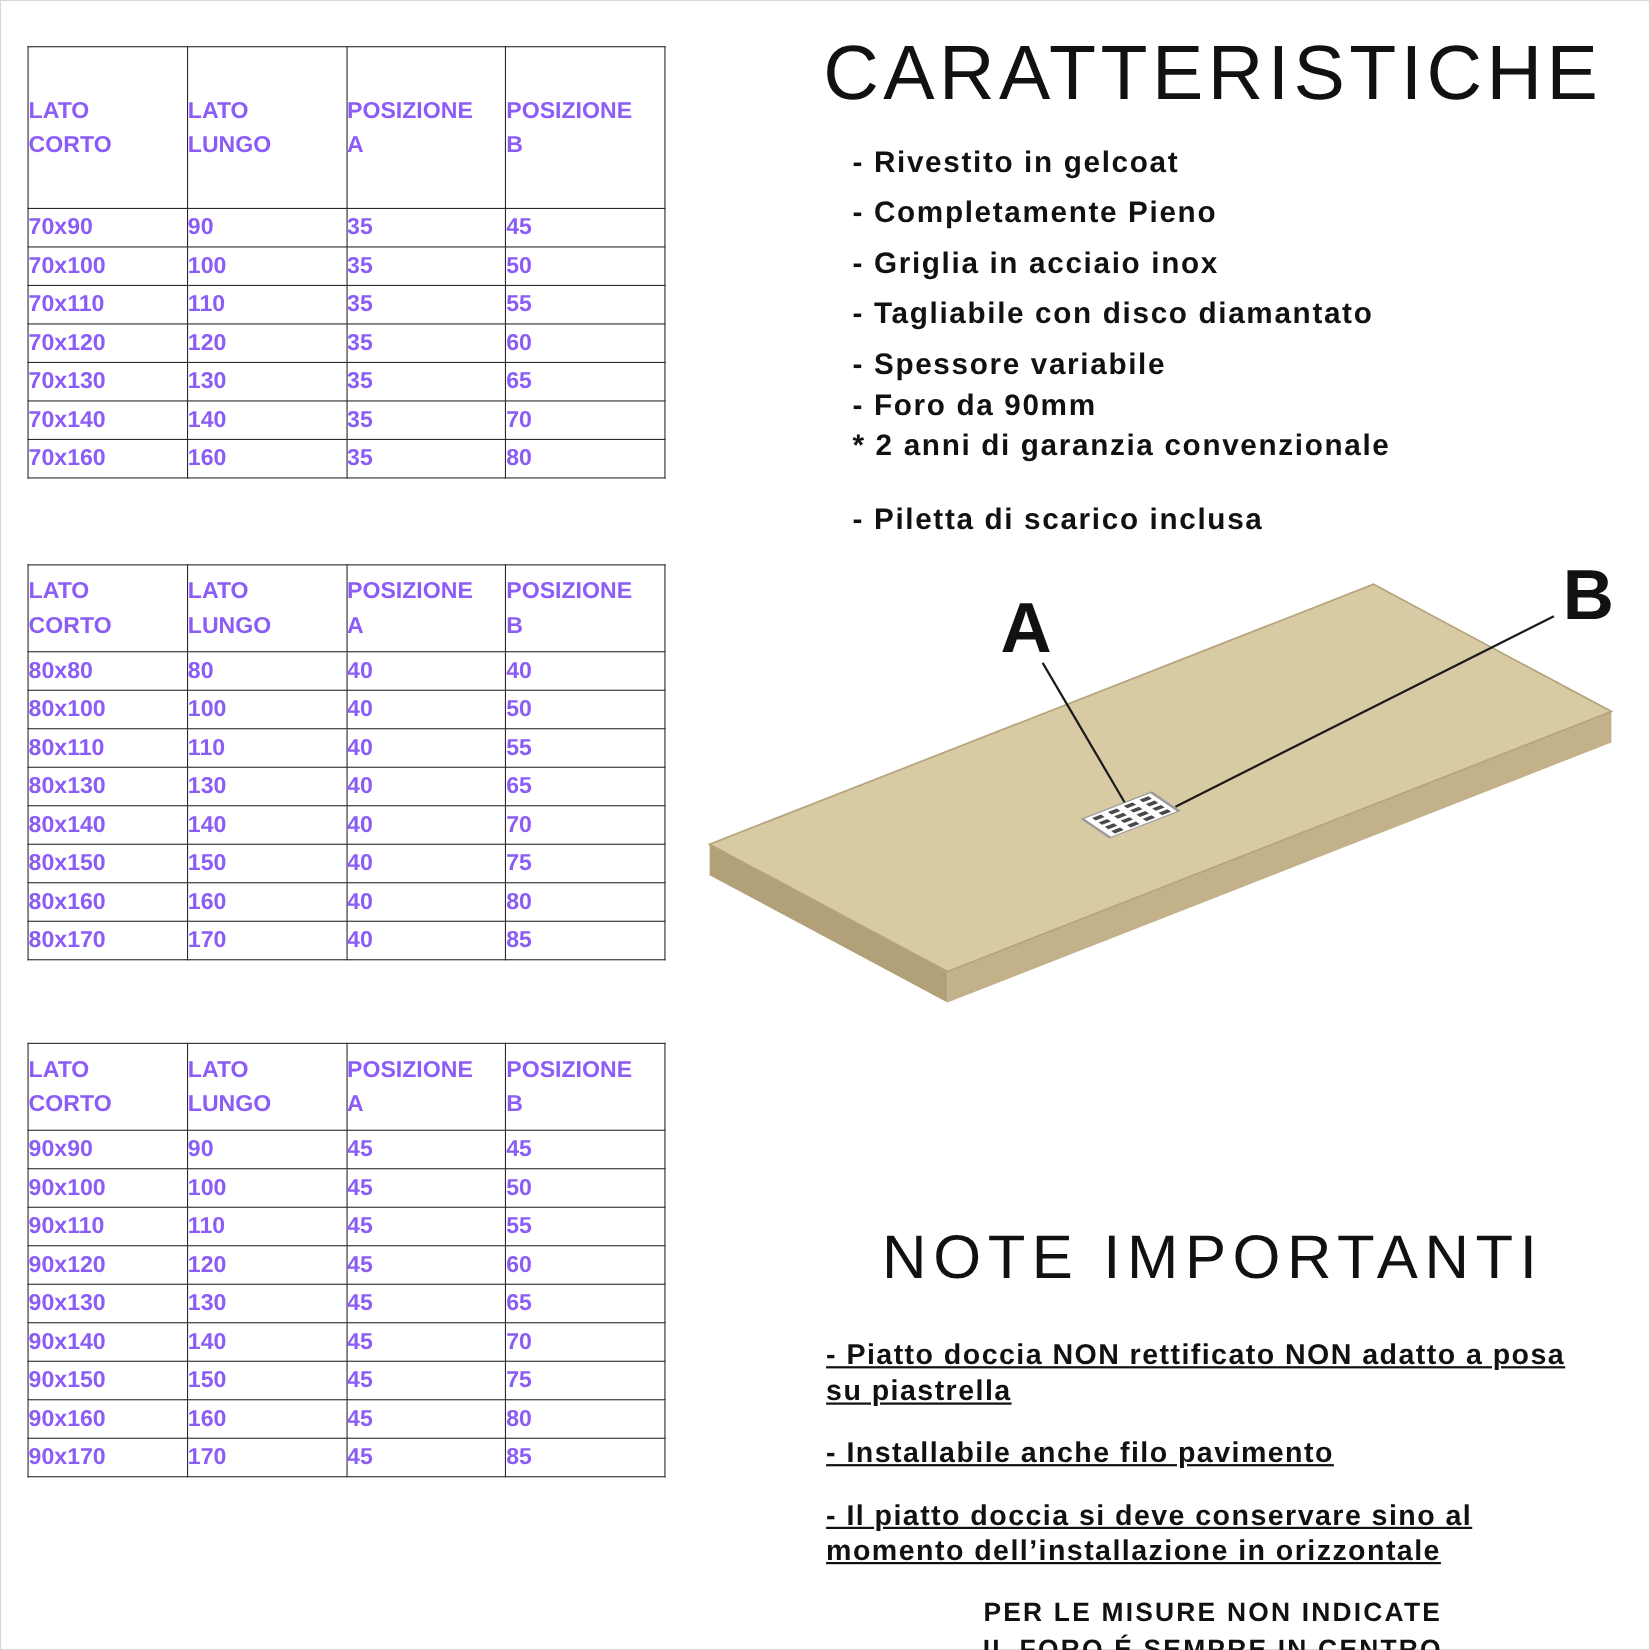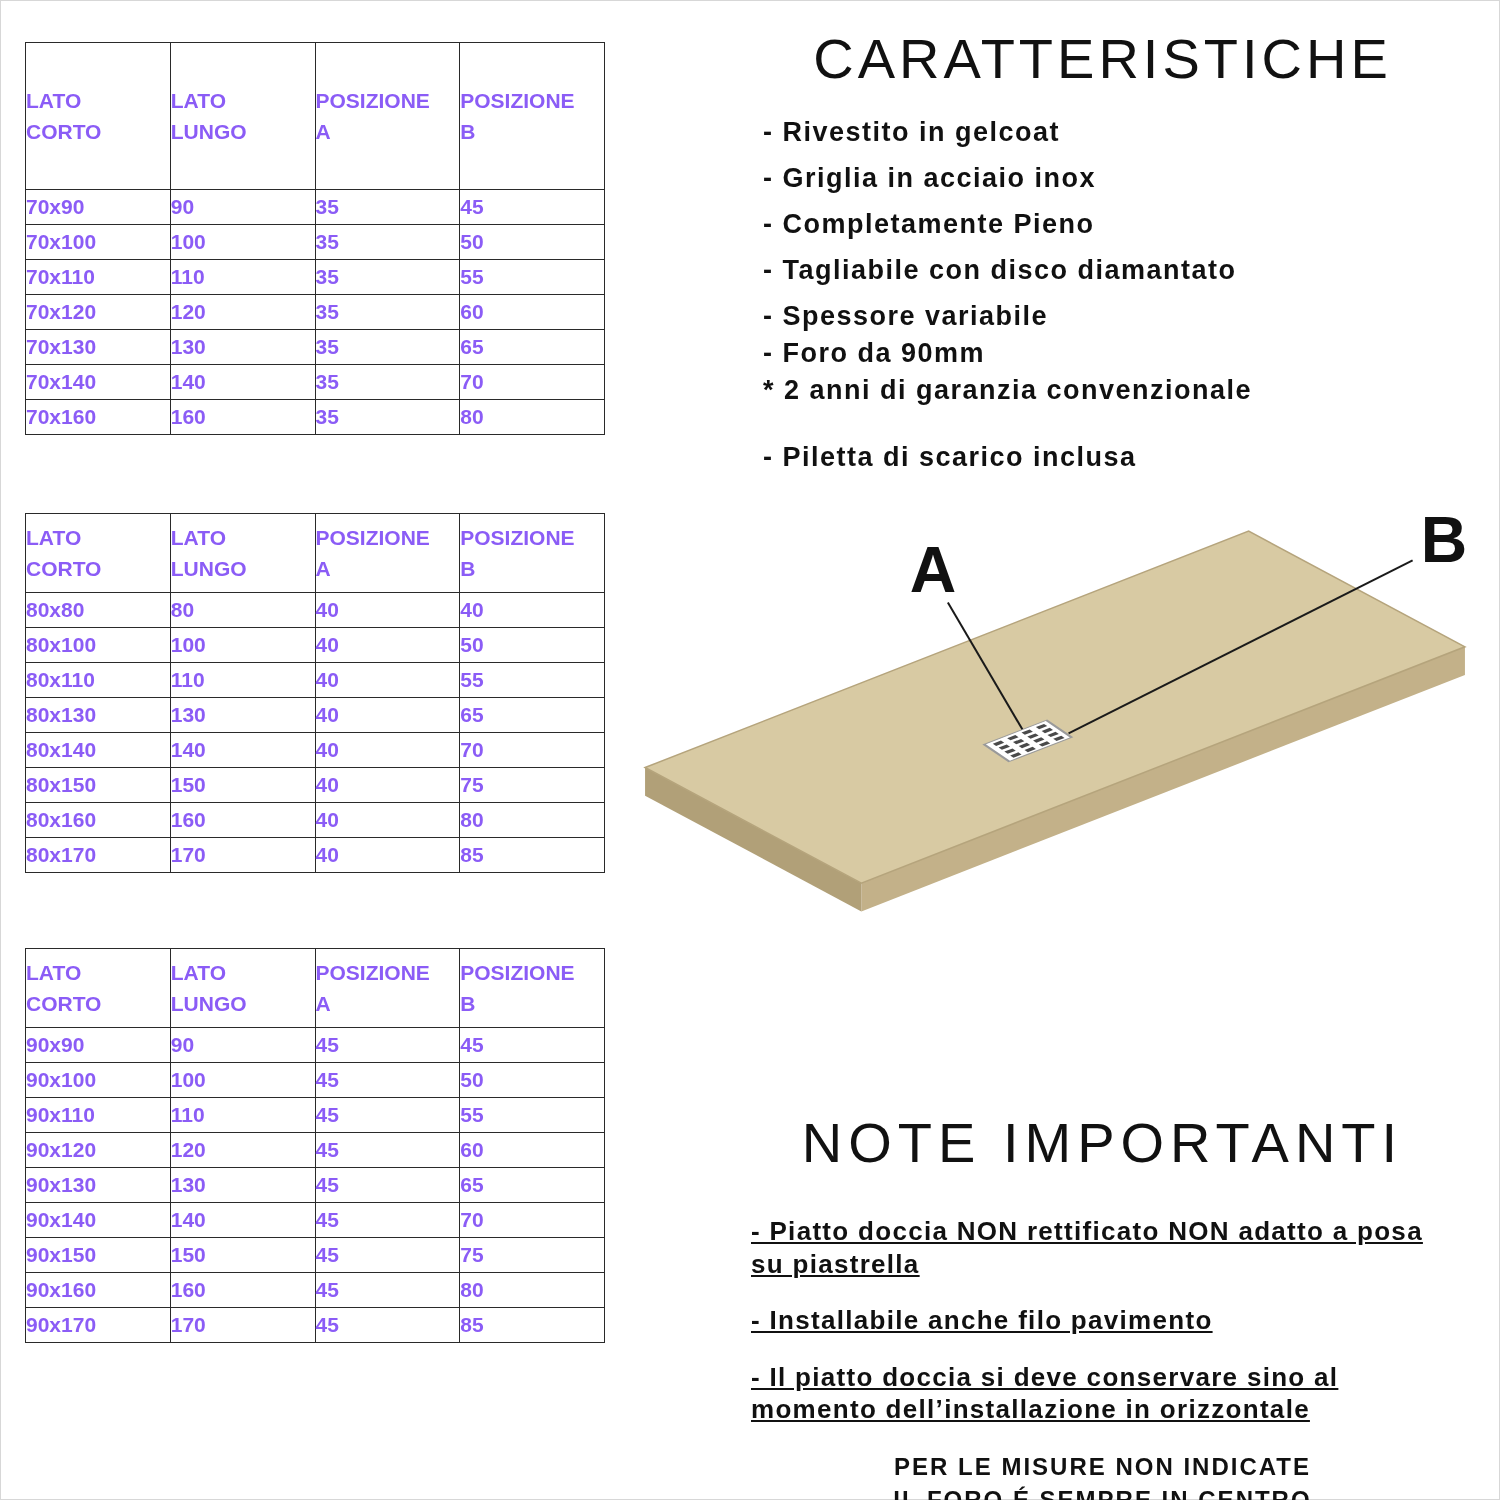--- a/index.html
+++ b/index.html
@@ -23,24 +23,24 @@
   .spec-table th{font-size:21px;line-height:1.5;white-space:pre-line;font-weight:bold;}
   .spec-table td{font-size:21px;height:34px;}
   table.t1 th{height:146px;}
   table.t2 th,table.t3 th{height:78px;}
   table.t1{margin-bottom:78px;}
   table.t2{margin-bottom:75px;}
 
   
   .caratteristiche{position:absolute;left:745px;top:26px;width:715px;}
   .caratteristiche h1{
-    margin:0 0 26px 0;font-size:56px;font-weight:400;
+    margin:0 0 26px 0;font-size:70px;font-weight:400;
     letter-spacing:4px;text-align:center;white-space:nowrap;
   }
-  .feature-list{list-style:none;margin:0;padding:0 0 0 18px;}
+  .feature-list{list-style:none;margin:12px;padding:0 0 0 18px;}
   .feature-list li{
     font-size:27px;font-weight:600;letter-spacing:1.5px;
     margin-bottom:15px;line-height:1.15;
   }
   .feature-list li:nth-child(5),
   .feature-list li:nth-child(6){margin-bottom:6px;}
   .feature-list li:nth-child(8){margin-top:36px;}
 
   
   .diagram{position:absolute;left:630px;top:505px;width:850px;height:515px;}
@@ -264,22 +264,22 @@
           </tr>
         </tbody>
     </table>
 
   </div>
 
   <section class="caratteristiche">
     <h1>CARATTERISTICHE</h1>
     <ul class="feature-list">
         <li>- Rivestito in gelcoat</li>
+        <li>- Completamente Pieno</li>
         <li>- Griglia in acciaio inox</li>
-        <li>- Completamente Pieno</li>
         <li>- Tagliabile con disco diamantato</li>
         <li>- Spessore variabile</li>
         <li>- Foro da 90mm</li>
         <li>* 2 anni di garanzia convenzionale</li>
         <li>- Piletta di scarico inclusa</li>
       </ul>
   </section>
 
   <div class="diagram">
     <svg viewBox="0 0 845 510">

